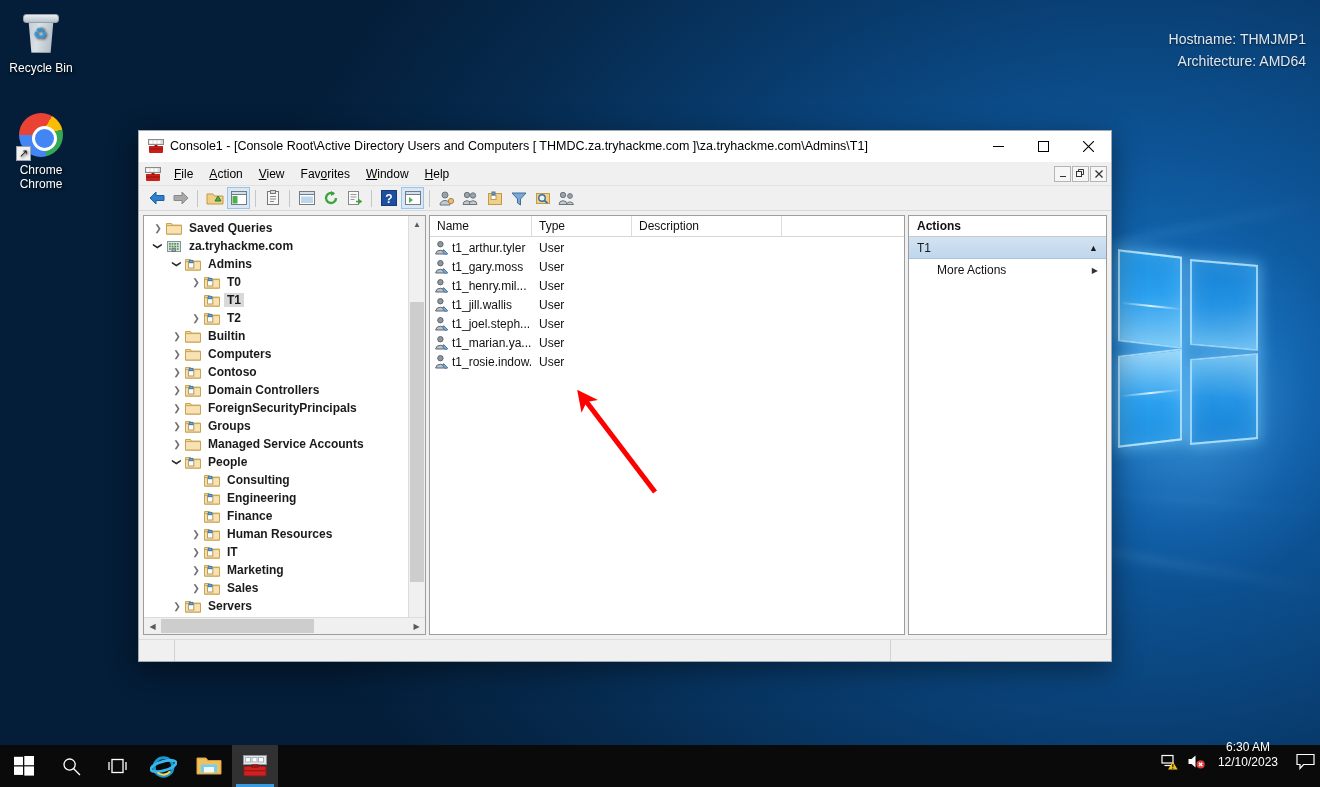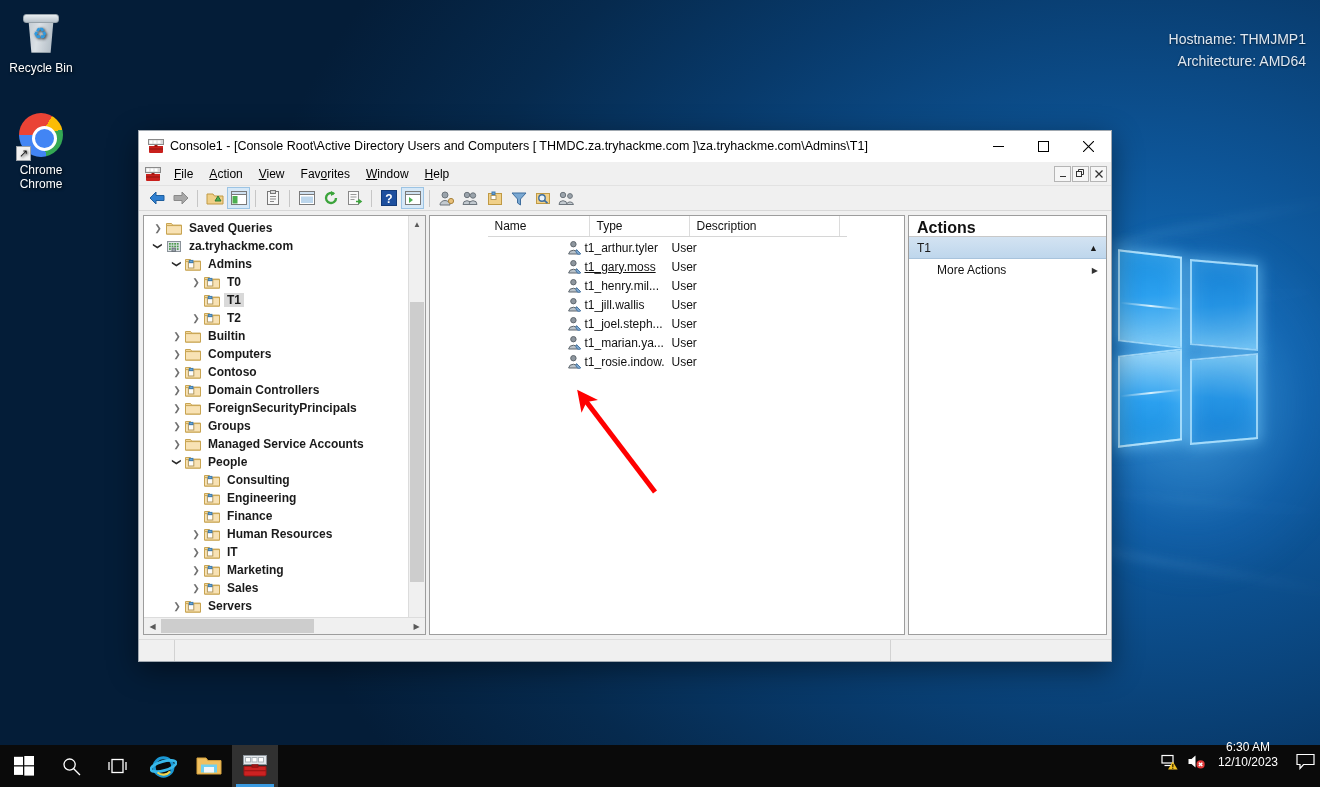--- a/index.html
+++ b/index.html
@@ -187,37 +187,37 @@
   .vs-thumb { position: absolute; left: 1px; right: 1px; background: #cdcdcd; }
   .hscroll {
     height: 17px; background: #f0f0f0; border-top: 1px solid #dcdcdc;
     display: flex; align-items: center; flex: none; position: relative;
   }
   .hs-arrow { width: 17px; text-align: center; font-size: 8px; color: #5a5a5a; }
   .hs-track { flex: 1; position: relative; height: 100%; }
   .hs-thumb { position: absolute; top: 1px; bottom: 1px; background: #cdcdcd; }
 
   
-  #list-pane { flex: 1; min-width: 0; align-items: center; }
+  #list-pane { flex: 1; min-width: 0; }
   .lhead { display: flex; height: 21px; background: #fff; border-bottom: 1px solid #d6d6d6; flex: none; }
   .lhead div {
     font-size: 12px; color: #111; padding: 3px 0 0 7px;
     border-right: 1px solid #dcdcdc; box-sizing: border-box;
   }
   .lrows { flex: 1; overflow: hidden; padding-top: 1px; }
   .lrow { display: flex; height: 19px; align-items: center; font-size: 12px; color: #111; cursor: default; }
   .lcell { padding-left: 7px; overflow: hidden; white-space: nowrap; text-overflow: ellipsis; box-sizing: border-box; }
   .lcell.name { display: flex; align-items: center; padding-left: 4px; }
   .uicon { width: 15px; height: 15px; flex: none; margin-right: 3px; }
 
   
   #act-pane { width: 199px; flex: none; }
   .act-title {
     height: 21px; background: #fff; border-bottom: 1px solid #c8c8c8;
-    font-size: 16px; font-weight: bold; color: #111; padding: 3px 0 0 8px; flex: none;
+    font-size: 12px; font-weight: bold; color: #111; padding: 3px 0 0 8px; flex: none;
   }
   .act-group {
     height: 22px; display: flex; align-items: center;
     background: linear-gradient(180deg,#d3e3f2,#bed6ec);
     border-bottom: 1px solid #a8c3dc;
     font-size: 12px; color: #1a1a1a; padding: 0 8px; flex: none;
   }
   .act-group .gname { flex: 1; }
   .act-item {
     height: 22px; display: flex; align-items: center;
@@ -736,21 +736,21 @@
                   <circle cx="6.4" cy="4.2" r="2.7" fill="#8e969e" stroke="#5f676e"></circle>
                   <path d="M1.6 14 a4.9 4.4 0 0 1 9.7 0 z" fill="#b9c2c9" stroke="#5f676e"></path>
                   <path d="M9.6 9.6 a3 3 0 0 0 4.2 4.2 z" fill="#7ea8cf" stroke="#4a77a3"></path>
                 </svg>
                 <span>t1_arthur.tyler</span>
               </div>
               <div class="lcell" style="width: 100px;">User</div>
               <div class="lcell" style="flex: 1 1 0%;"></div>
             </div>
             <div class="lrow">
-              <div class="lcell name" style="width: 102px; text-decoration: underline;">
+              <div class="lcell name" style="width: 102px;">
                 <svg viewBox="0 0 15 15" class="uicon">
                   <circle cx="6.4" cy="4.2" r="2.7" fill="#8e969e" stroke="#5f676e"></circle>
                   <path d="M1.6 14 a4.9 4.4 0 0 1 9.7 0 z" fill="#b9c2c9" stroke="#5f676e"></path>
                   <path d="M9.6 9.6 a3 3 0 0 0 4.2 4.2 z" fill="#7ea8cf" stroke="#4a77a3"></path>
                 </svg>
                 <span>t1_gary.moss</span>
               </div>
               <div class="lcell" style="width: 100px;">User</div>
               <div class="lcell" style="flex: 1 1 0%;"></div>
             </div>

